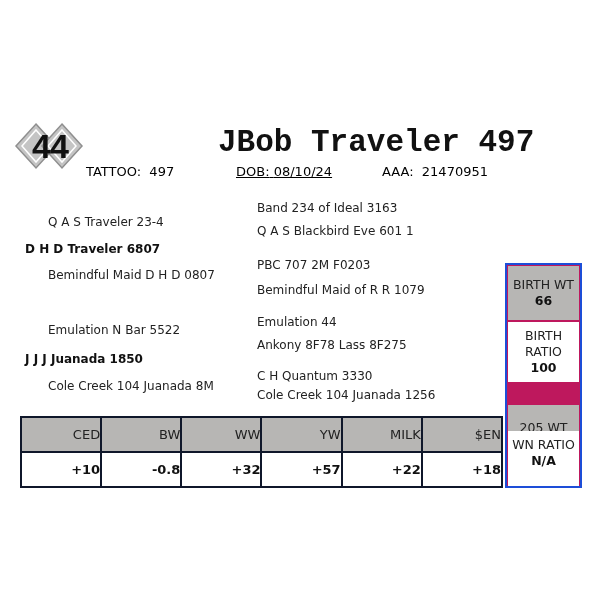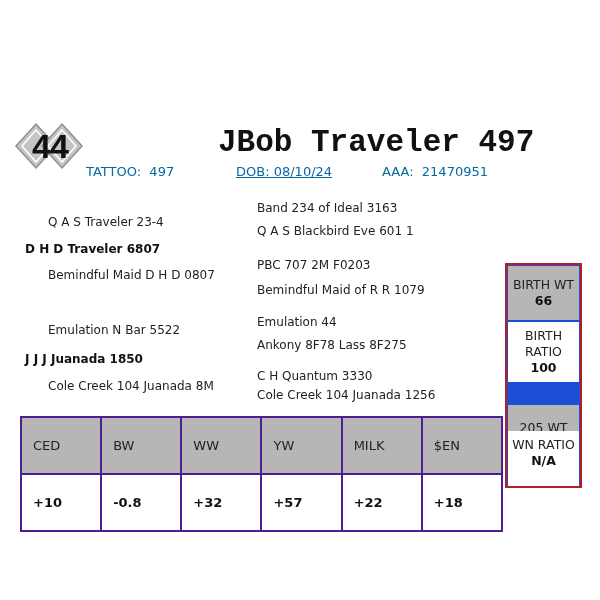--- a/index.html
+++ b/index.html
@@ -46,21 +46,21 @@
       font-family: Liberation Mono, monospace;
       font-weight: bold;
       font-size: 31px;
       line-height: 30px;
       color: #111;
     }
     .info {
       top: 164px;
       font-size: 13px;
       line-height: 16px;
-      color: #0369a1;
+      color: #000000;
     }
 
     .ped {
       font-size: 12px;
       line-height: 18px;
       color: #222;
     }
     .ped.bold {
       font-weight: bold;
       color: #111;
@@ -70,23 +70,23 @@
     .epd-table {
       position: absolute;
       left: 20px;
       top: 416px;
       width: 483px;
       height: 72px;
       border-collapse: collapse;
       table-layout: fixed;
     }
     .epd-table td {
-      border: 2px solid #4c1d95;
-      text-align: left;
-      padding: 11px;
+      border: 2px solid #0f172a;
+      text-align: right;
+      padding: 0;
       font-size: 13px;
     }
     .epd-table tr.hdr td {
       background: #b7b6b4;
       height: 33px;
       color: #222;
     }
     .epd-table tr.val td {
       background: #ffffff;
       height: 33px;
@@ -94,23 +94,23 @@
       color: #111;
     }
 
     
     .stats {
       position: absolute;
       left: 505px;
       top: 263px;
       width: 77px;
       height: 225px;
-      border: 2px solid #b91c1c;
+      border: 2px solid #1d4ed8;
       box-sizing: border-box;
-      background: #1d4ed8;
+      background: #be185d;
     }
     .stat {
       position: absolute;
       left: 1px;
       width: 71px;
       text-align: center;
       font-size: 12.5px;
       line-height: 16px;
       color: #222;
       display: flex;

